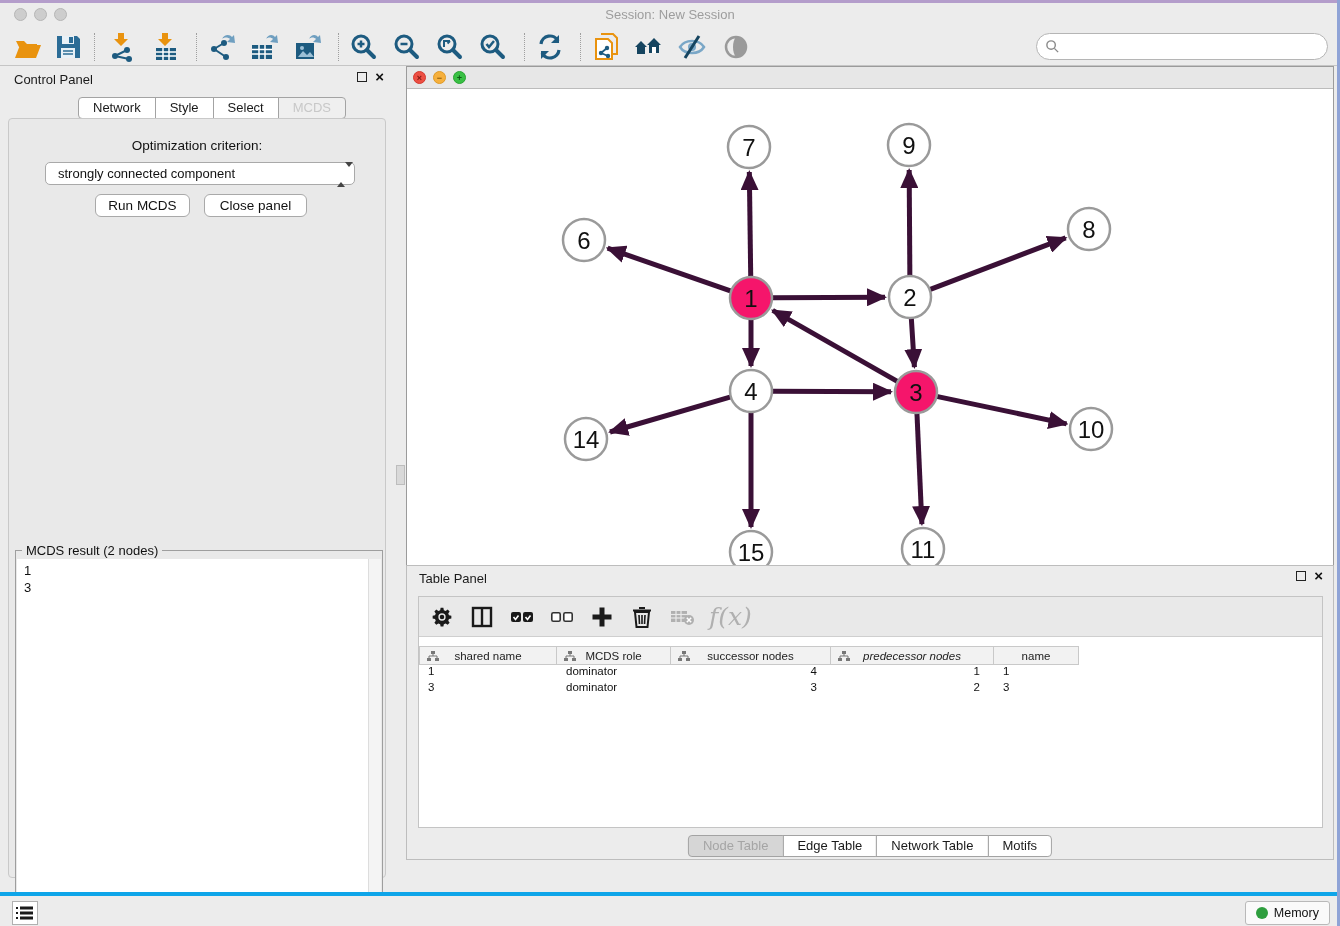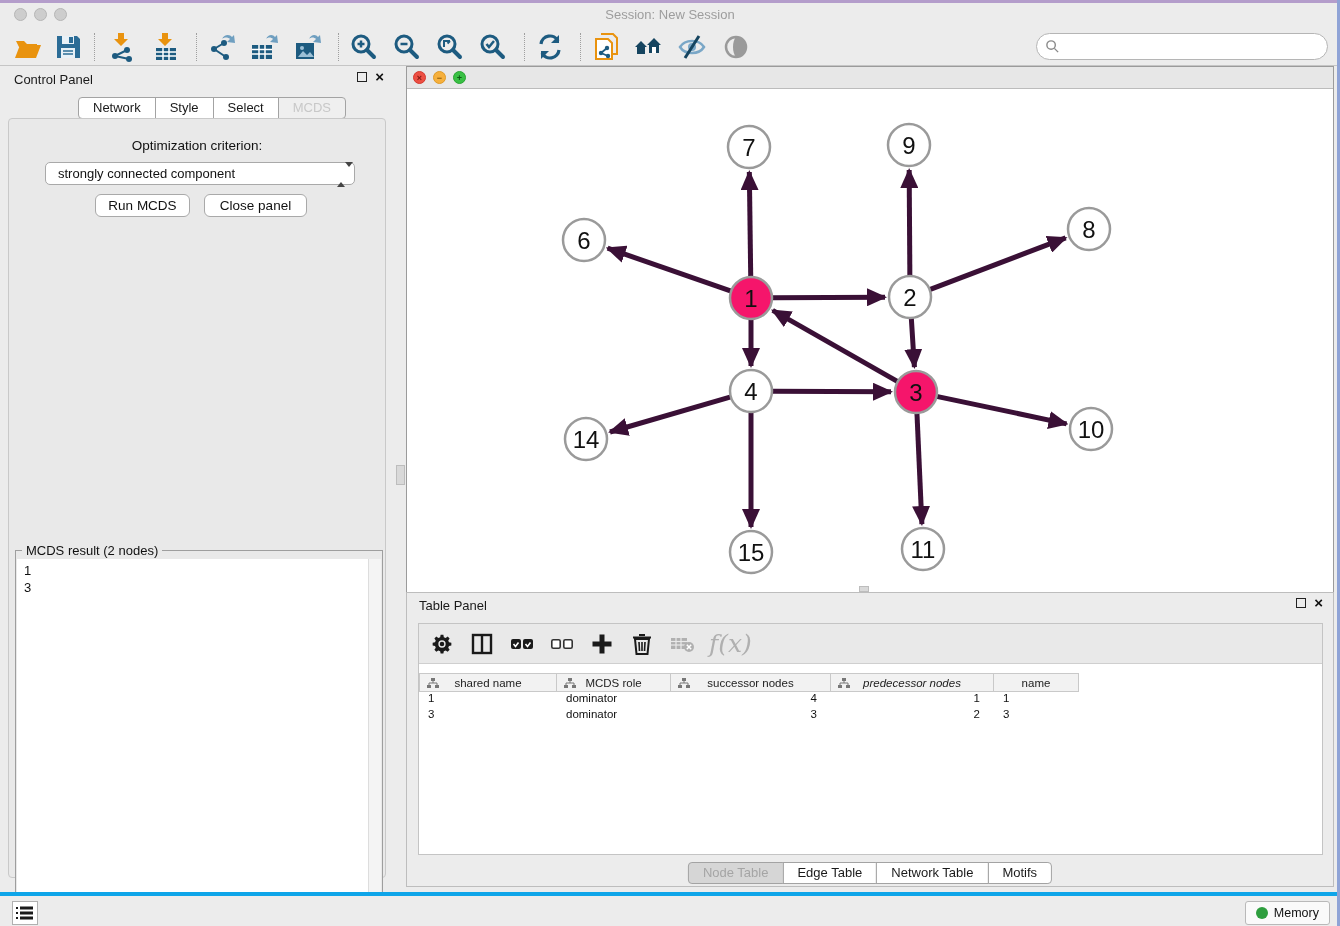--- a/index.html
+++ b/index.html
@@ -60,21 +60,21 @@
   .nt-dot { position:absolute; top:4px; width:13px; height:13px; border-radius:50%; font-size:9px; font-weight:bold; text-align:center; line-height:13px; }
   .nt-red { left:6px; background:#ed4f43; border:1px solid #d3392e; color:#7c1610; }
   .nt-yellow { left:26px; background:#f6b03c; border:1px solid #de9a27; color:#8a5a09; }
   .nt-green { left:46px; background:#39c044; border:1px solid #28a432; color:#0d5c14; }
   .net-title { position:absolute; top:3px; width:100%; text-align:center; font-size:13px; color:#1a1a1a; }
   .net-canvas { position:absolute; left:0; top:22px; width:926px; height:503px; background:#fff; }
   .splitter-h { position:absolute; left:452px; bottom:-1px; width:10px; height:6px; background:#d9d9d9; border:1px solid #bdbdbd; }
   .splitter-v { position:absolute; left:396px; top:465px; width:9px; height:20px; background:#d9d9d9; border:1px solid #bdbdbd; }
 
   
-  .table-panel { position:absolute; left:406px; top:592px; width:928px; height:295px; background:#ececec; border:1px solid #bdbdbd; }
+  .table-panel { position:absolute; left:406px; top:565px; width:928px; height:295px; background:#ececec; border:1px solid #bdbdbd; }
   .tp-title { position:absolute; left:12px; top:5px; }
   .tp-btns { right:10px; top:5px; }
   .tp-box { position:absolute; left:11px; top:30px; width:905px; height:232px; background:#fff; border:1px solid #c4c4c4; }
   .tp-toolbar { position:absolute; left:0; top:0; width:100%; height:40px; background:#e9e9e9; border-bottom:1px solid #cfcfcf; display:flex; align-items:center; gap:14px; padding-left:10px; }
   .tp-toolbar .ticon { width:26px; height:26px; display:flex; align-items:center; justify-content:center; }
   .fx-label { font-family:"DejaVu Serif", serif; font-style:italic; font-size:25px; color:#b0b0b0; }
   .thead { position:absolute; left:0; top:49px; height:19px; display:flex; background:#fff; }
   .th { height:19px; background:#f2f2f2; border-top:1px solid #c9c9c9; border-bottom:1px solid #c9c9c9; border-right:1px solid #c9c9c9; display:flex; align-items:center; font-size:11.5px; color:#222; position:relative; }
   .th:first-child { border-left:1px solid #c9c9c9; }
   .th .sort-ic { position:absolute; left:7px; top:4px; }

